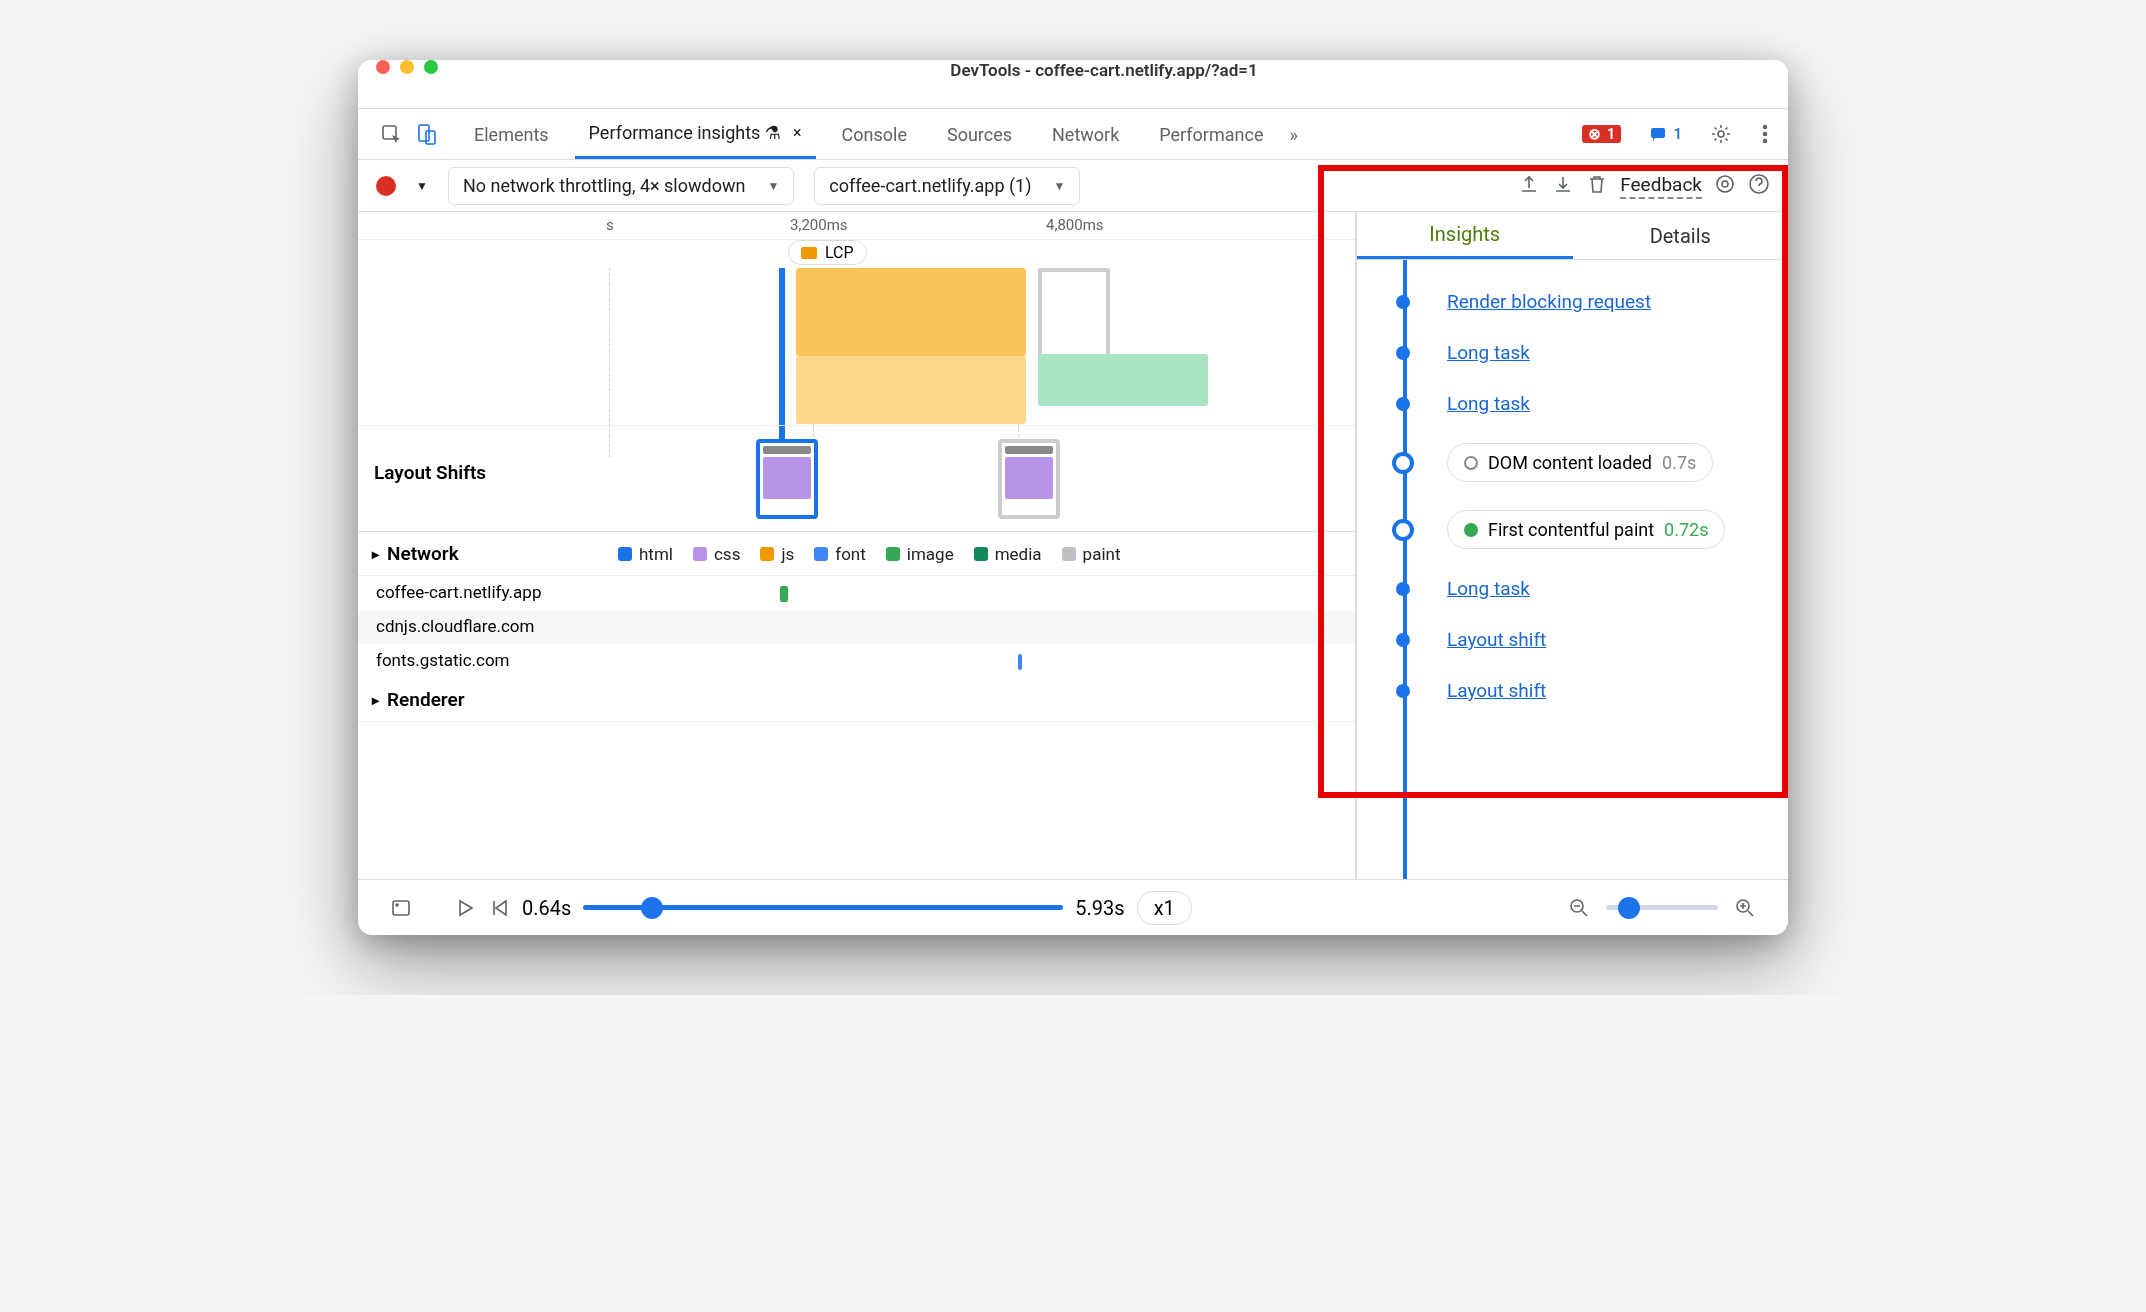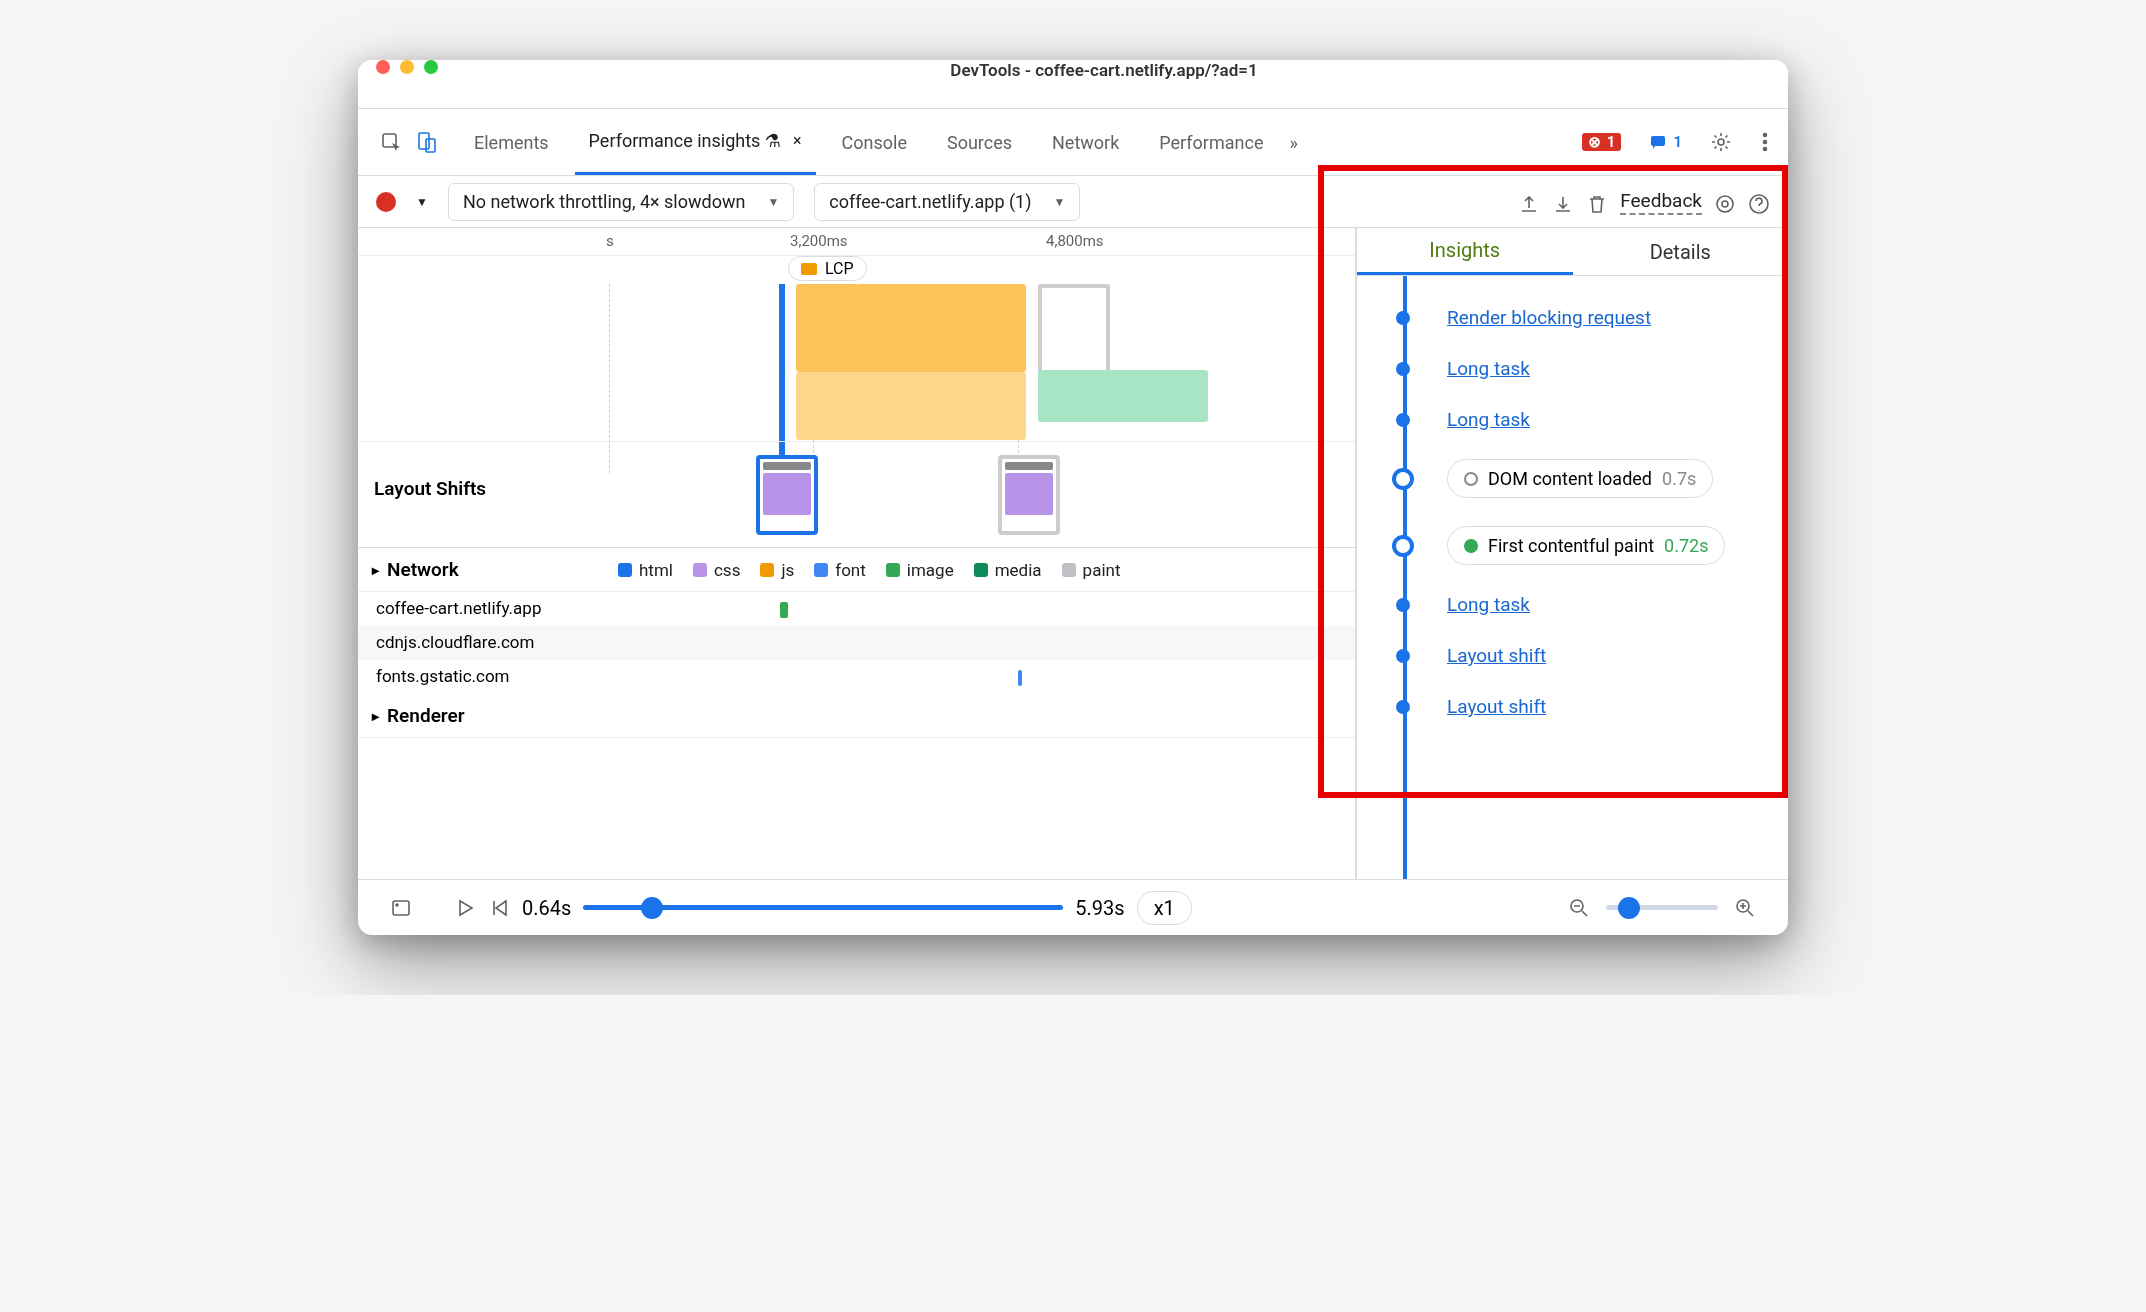--- a/index.html
+++ b/index.html
@@ -12,40 +12,40 @@
 .window{width:1430px;height:875px;background:#fff;border-radius:14px;box-shadow:0 30px 80px rgba(0,0,0,.35),0 8px 30px rgba(0,0,0,.25);display:flex;flex-direction:column;position:relative;overflow:hidden}
 
 
 .titlebar{height:48px;display:flex;align-items:flex-start;padding:0 18px;background:#fff}
 .traffic{display:flex;gap:10px}
 .dot{width:14px;height:14px;border-radius:50%}
 .dot.red{background:#ff5f57}.dot.yel{background:#febc2e}.dot.grn{background:#28c840}
 .title{flex:1;text-align:center;font-weight:600;font-size:17px;color:#333}
 
 
-.toptabs{height:68px;border-top:1px solid var(--border);border-bottom:1px solid var(--border);display:flex;align-items:center;padding:0 12px;font-size:18px;color:var(--muted);gap:12px}
+.toptabs{height:52px;border-top:1px solid var(--border);border-bottom:1px solid var(--border);display:flex;align-items:center;padding:0 12px;font-size:18px;color:var(--muted);gap:12px}
 .devpair{display:flex;gap:14px;align-items:center;padding:0 10px}
 .svgicon{width:22px;height:22px;fill:none;stroke:#5f6368;stroke-width:1.6}
 .tab{padding:0 14px;height:100%;display:flex;align-items:center;gap:8px;cursor:pointer}
 .tab.active{color:var(--fg);border-bottom:3px solid var(--blue-bright)}
 .tab .x{font-size:16px;margin-left:4px}
 .spacer{flex:1}
 .badge{display:inline-flex;align-items:center;gap:6px;border-radius:3px;padding:0 6px;font-size:15px;font-weight:600;margin-right:10px}
 .badge.err{background:#d93025;color:#fff}
 .badge.msg .num{color:#1a73e8}
 .badge.msg svg{fill:#1a73e8;stroke:none}
 .gearwrap{display:flex;gap:22px;align-items:center}
 
 
 .subbar{height:52px;border-bottom:1px solid var(--border);display:flex;align-items:center;padding:0 18px;gap:20px;font-size:18px;color:var(--fg)}
 .recdot{width:20px;height:20px;background:#d93025;border-radius:50%}
 .caret{font-size:12px}
 .dd{display:flex;align-items:center;gap:22px;border:1px solid var(--border);border-radius:6px;padding:6px 14px;height:38px}
 .subbar .dd span:last-child{font-size:12px;color:#5f6368}
-.subright{margin-left:auto;display:flex;gap:12px;align-items:flex-end}
+.subright{margin-left:auto;display:flex;gap:12px;align-items:flex-start}
 .fblink{border-bottom:2px dashed #888;padding-bottom:1px;font-size:19px}
 
 
 .main{flex:1;display:flex;overflow:hidden;position:relative}
 .left{flex:1;display:flex;flex-direction:column;overflow:hidden;border-right:1px solid var(--border)}
 .timeline{position:relative;height:320px;border-bottom:1px solid var(--border)}
 .timeline .ruler{height:28px;position:relative;border-bottom:1px solid #eee}
 .timeline .tick{position:absolute;top:4px;font-size:15px;color:var(--muted)}
 .timeline .lcp{position:absolute;top:28px;left:430px;display:flex;align-items:center;gap:8px;border:1px solid var(--border);border-radius:14px;padding:2px 12px;font-size:16px;background:#fff}
 .lcp .sw{width:16px;height:12px;background:#f29900;border-radius:2px}

